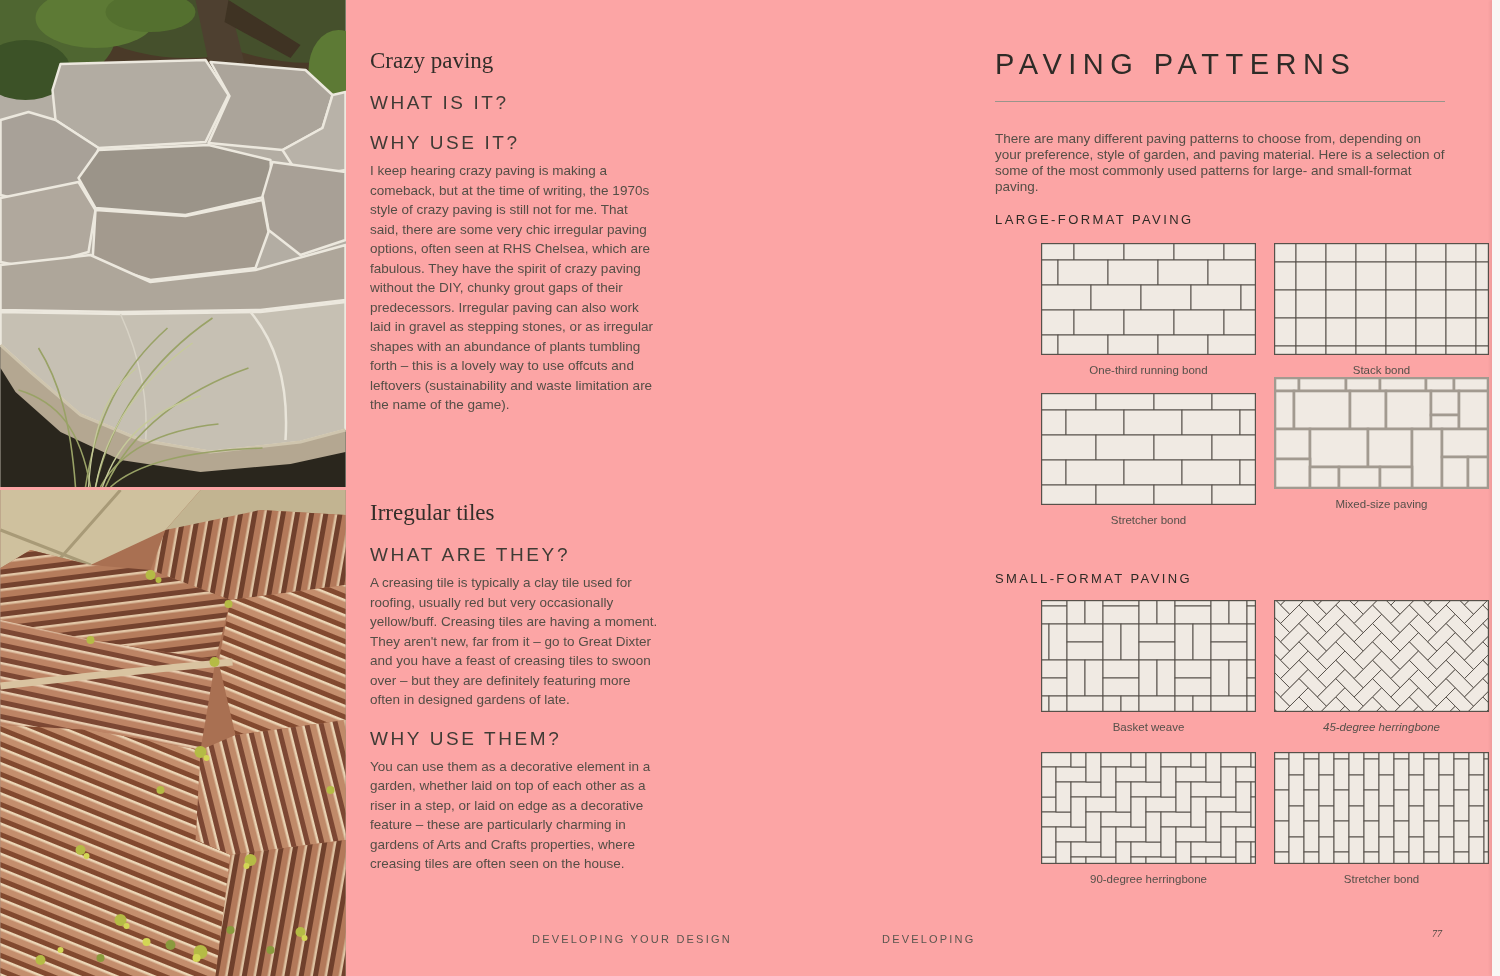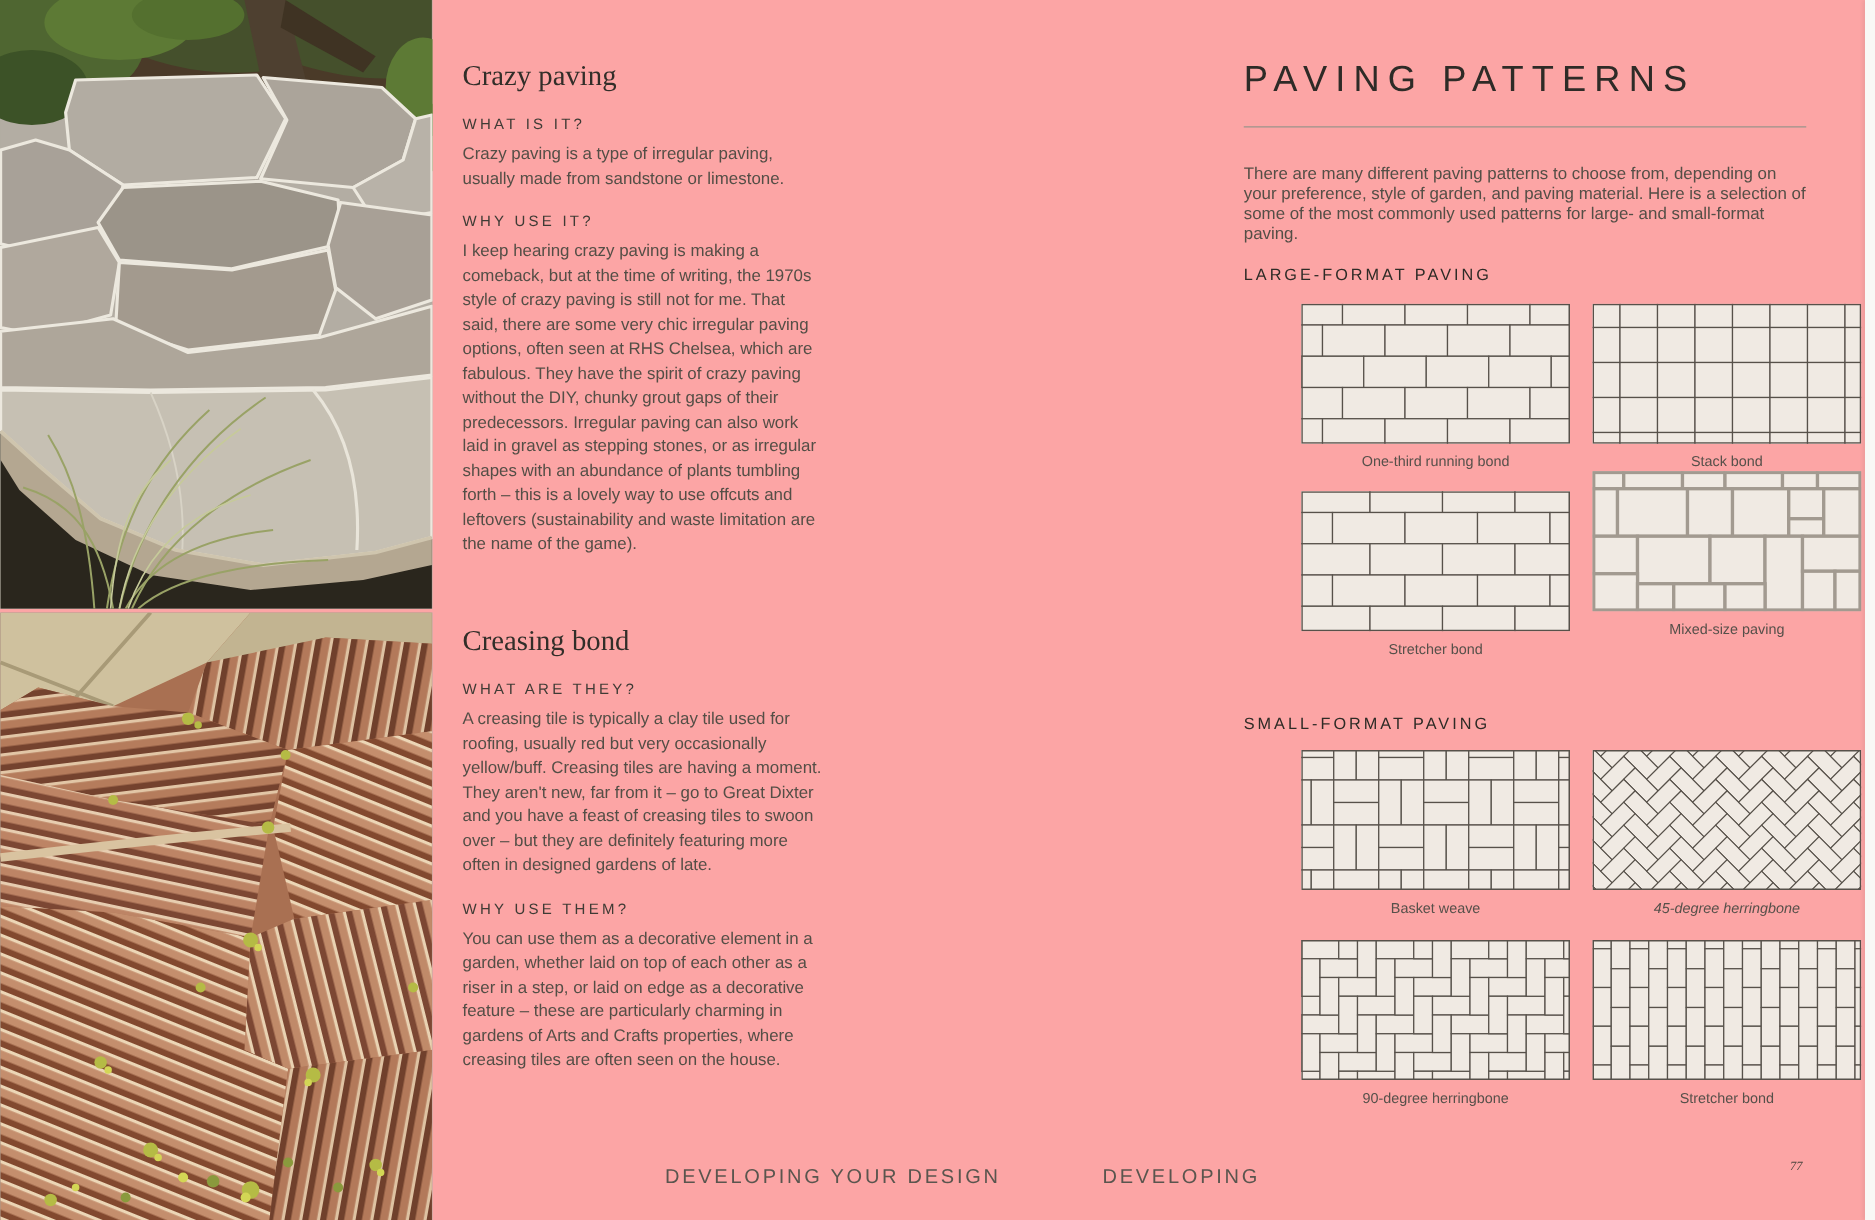--- a/index.html
+++ b/index.html
@@ -7,35 +7,35 @@
   #page{position:absolute;inset:0;width:1500px;height:976px;background:#fca5a5;}
   .photo{position:absolute;left:0;width:346px;overflow:hidden;background:#b3ada3;}
   #photo-top{top:0;height:487px;}
   #photo-bottom{top:490px;height:486px;}
   .photo svg{display:block;}
   
   .col{position:absolute;left:370px;width:290px;color:#514b44;}
   #crazy-col{top:48px;}
   #creasing-col{top:500px;}
   .entry-title{font-family:"Liberation Serif",serif;font-size:23px;color:#322e29;font-weight:400;margin:0 0 16px 0;}
-  .sub-head{font-size:12px;letter-spacing:2.6px;color:#3f3b35;margin:18px 0 7px 0;font-weight:400;}
+  .sub-head{font-size:19px;letter-spacing:2.6px;color:#3f3b35;margin:18px 0 7px 0;font-weight:400;}
   .body-text{font-size:13.5px;line-height:19.5px;color:#544e46;margin:0;}
   
   #right-page{position:absolute;left:995px;top:0;width:450px;}
   .pp-title{position:absolute;top:48px;left:0;font-size:29px;letter-spacing:6.5px;color:#2e2b27;font-weight:400;}
   .pp-rule{position:absolute;top:101px;left:0;width:450px;border-top:1px solid #9a948b;}
   .pp-intro{position:absolute;top:117px;left:0;width:450px;font-size:13.5px;line-height:16px;color:#544e46;}
   .group-label{position:absolute;left:0;font-size:13px;letter-spacing:2.4px;color:#2e2b26;font-weight:400;}
   #label-large{top:212px;}
   #label-small{top:571px;}
   .diagram-cell{position:absolute;width:215px;padding-left:46px;}
   .diagram-cell svg{display:block;}
   .diagram-caption{width:215px;text-align:center;font-size:11.5px;color:#56504a;margin-top:9px;}
   
-  .footer-text{position:absolute;font-size:16px;letter-spacing:2.2px;color:#5a554e;padding-left:42px;}
+  .footer-text{position:absolute;font-size:11px;letter-spacing:2.2px;color:#5a554e;padding-left:42px;}
   #footer-left{left:490px;top:933px;}
   #footer-right{left:840px;top:933px;}
   #page-number{position:absolute;left:1432px;top:928px;font-family:"Liberation Serif",serif;font-style:italic;font-size:10px;color:#4a453e;}
   #page-edge{position:absolute;right:0;top:0;width:8px;height:976px;background:#f9f8f6;box-shadow:-2px 0 3px rgba(0,0,0,0.06);}
 </style>
 </head>
 <body>
 
 <div id="page">
 
@@ -166,27 +166,26 @@
           <circle cx="230" cy="440" r="4"></circle>
         <circle cx="100" cy="468" r="4"></circle>
           <circle cx="270" cy="460" r="4"></circle>
       </g>
     </svg>
   </div>
 
   <div class="col" id="crazy-col">
     <h2 class="entry-title">Crazy paving</h2>
     <h3 class="sub-head">WHAT IS IT?</h3>
-    <p class="body-text">Crazy paving is a type of irregular paving, usually made from sandstone or limestone.</p>
     <h3 class="sub-head">WHY USE IT?</h3>
     <p class="body-text">I keep hearing crazy paving is making a comeback, but at the time of writing, the 1970s style of crazy paving is still not for me. That said, there are some very chic irregular paving options, often seen at RHS Chelsea, which are fabulous. They have the spirit of crazy paving without the DIY, chunky grout gaps of their predecessors. Irregular paving can also work laid in gravel as stepping stones, or as irregular shapes with an abundance of plants tumbling forth – this is a lovely way to use offcuts and leftovers (sustainability and waste limitation are the name of the game).</p>
   </div>
 
   <div class="col" id="creasing-col">
-    <h2 class="entry-title">Creasing bond</h2>
+    <h2 class="entry-title">Irregular tiles</h2>
     <h3 class="sub-head">WHAT ARE THEY?</h3>
     <p class="body-text">A creasing tile is typically a clay tile used for roofing, usually red but very occasionally yellow/buff. Creasing tiles are having a moment. They aren't new, far from it – go to Great Dixter and you have a feast of creasing tiles to swoon over – but they are definitely featuring more often in designed gardens of late.</p>
     <h3 class="sub-head">WHY USE THEM?</h3>
     <p class="body-text">You can use them as a decorative element in a garden, whether laid on top of each other as a riser in a step, or laid on edge as a decorative feature – these are particularly charming in gardens of Arts and Crafts properties, where creasing tiles are often seen on the house.</p>
   </div>
 
   <div id="right-page">
     <div class="pp-title">PAVING PATTERNS</div>
     <div class="pp-rule"></div>
     <p class="pp-intro">There are many different paving patterns to choose from, depending on your preference, style of garden, and paving material. Here is a selection of some of the most commonly used patterns for large- and small-format paving.</p>

